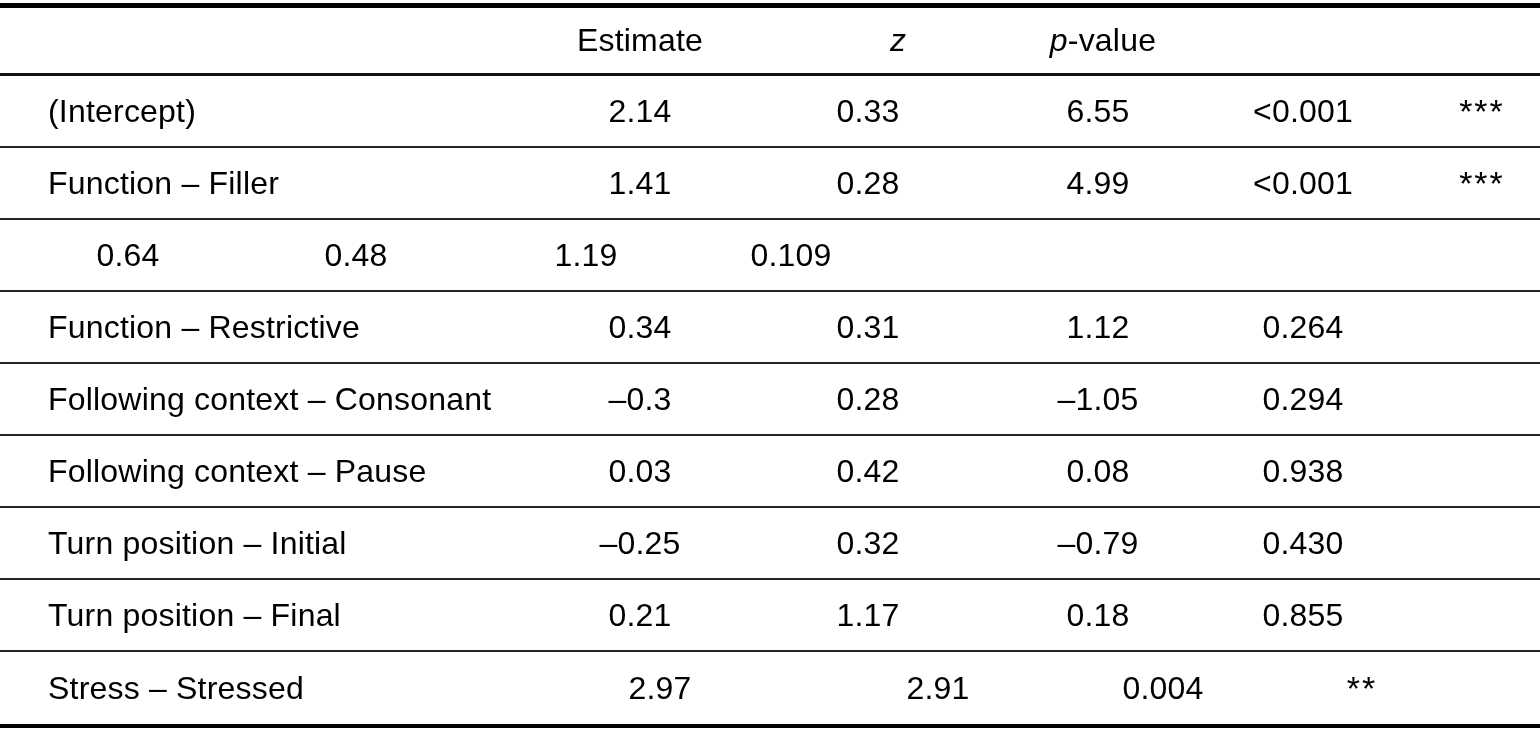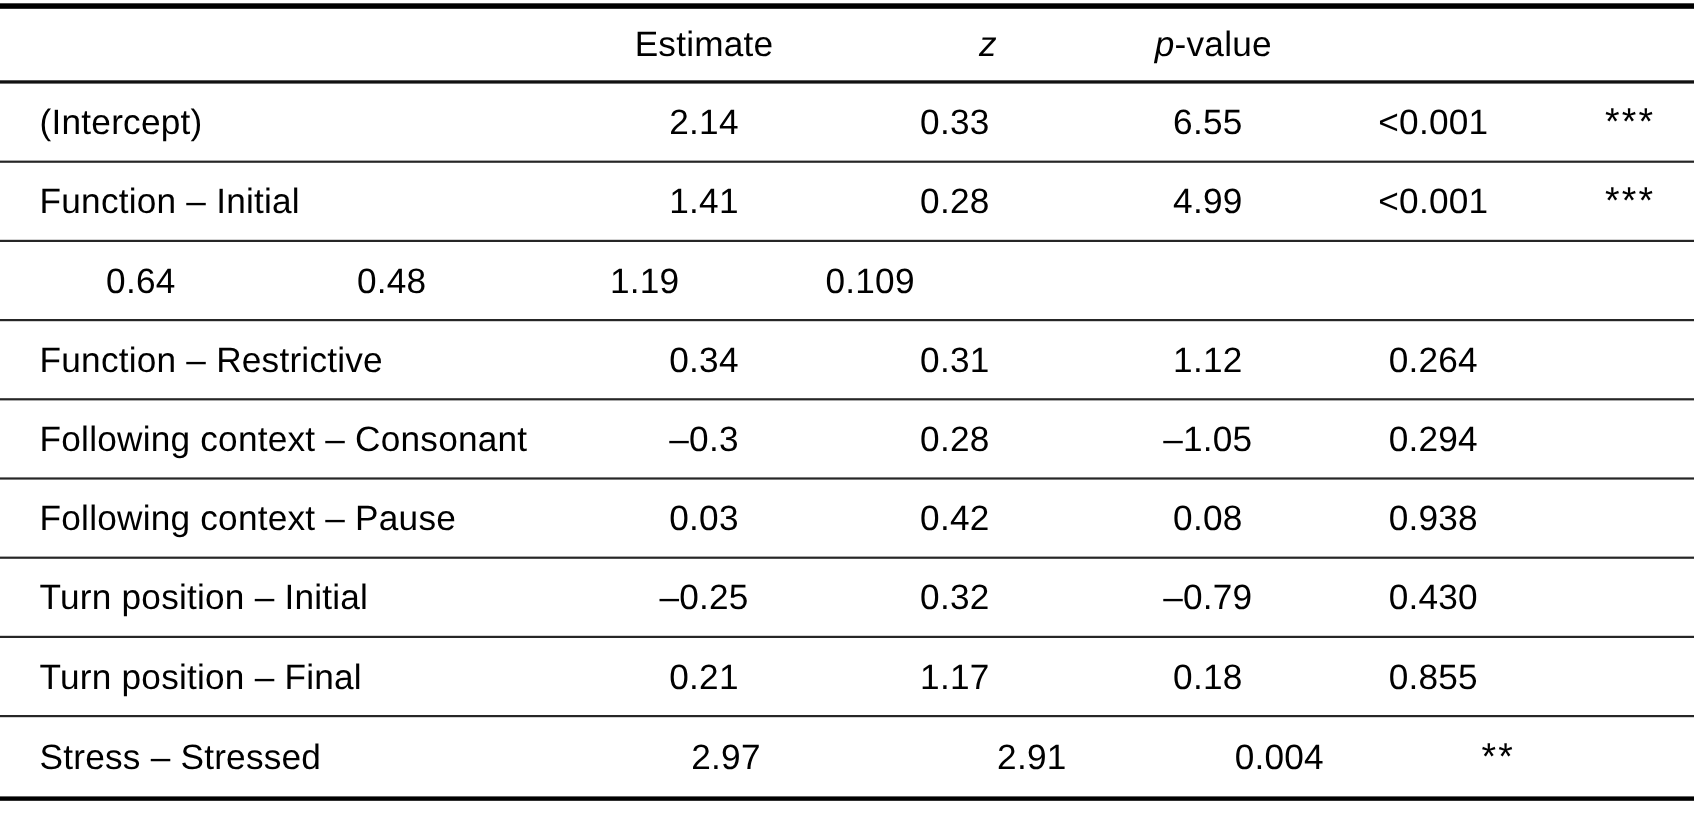--- a/index.html
+++ b/index.html
@@ -30,21 +30,21 @@
   }
   .tbody .trow {
     height: 72px;
     border-bottom: 2px solid #262626;
   }
   .tbody .trow:last-child {
     border-bottom: none;
     gap: 20px;
   }
   
-  .c-label { width: 512px; padding-left: 36px; text-align: left; }
+  .c-label { width: 512px; padding-left: 48px; text-align: left; }
   .c-est   { width: 256px; text-align: center; }
   .c-se    { width: 200px; text-align: center; }
   .c-z     { width: 260px; text-align: center; }
   .c-p     { width: 150px; text-align: center; }
   .c-sig   { width: 162px; text-align: center; padding-left: 46px; }
   .italic  { font-style: italic; }
   .c-sig   { font-size: 34px; letter-spacing: 2px; }
 </style>
 </head>
 <body>
@@ -63,21 +63,21 @@
   <div class="trow">
     <div class="c-label">(Intercept)</div>
     <div class="c-est">2.14</div>
     <div class="c-se">0.33</div>
     <div class="c-z">6.55</div>
     <div class="c-p">&lt;0.001</div>
     <div class="c-sig">***</div>
   </div>
 
   <div class="trow">
-    <div class="c-label">Function – Initial</div>
+    <div class="c-label">Function – Filler</div>
     <div class="c-est">1.41</div>
     <div class="c-se">0.28</div>
     <div class="c-z">4.99</div>
     <div class="c-p">&lt;0.001</div>
     <div class="c-sig">***</div>
   </div>
 
   <div class="trow">
     <div class="c-est">0.64</div>
     <div class="c-se">0.48</div>

